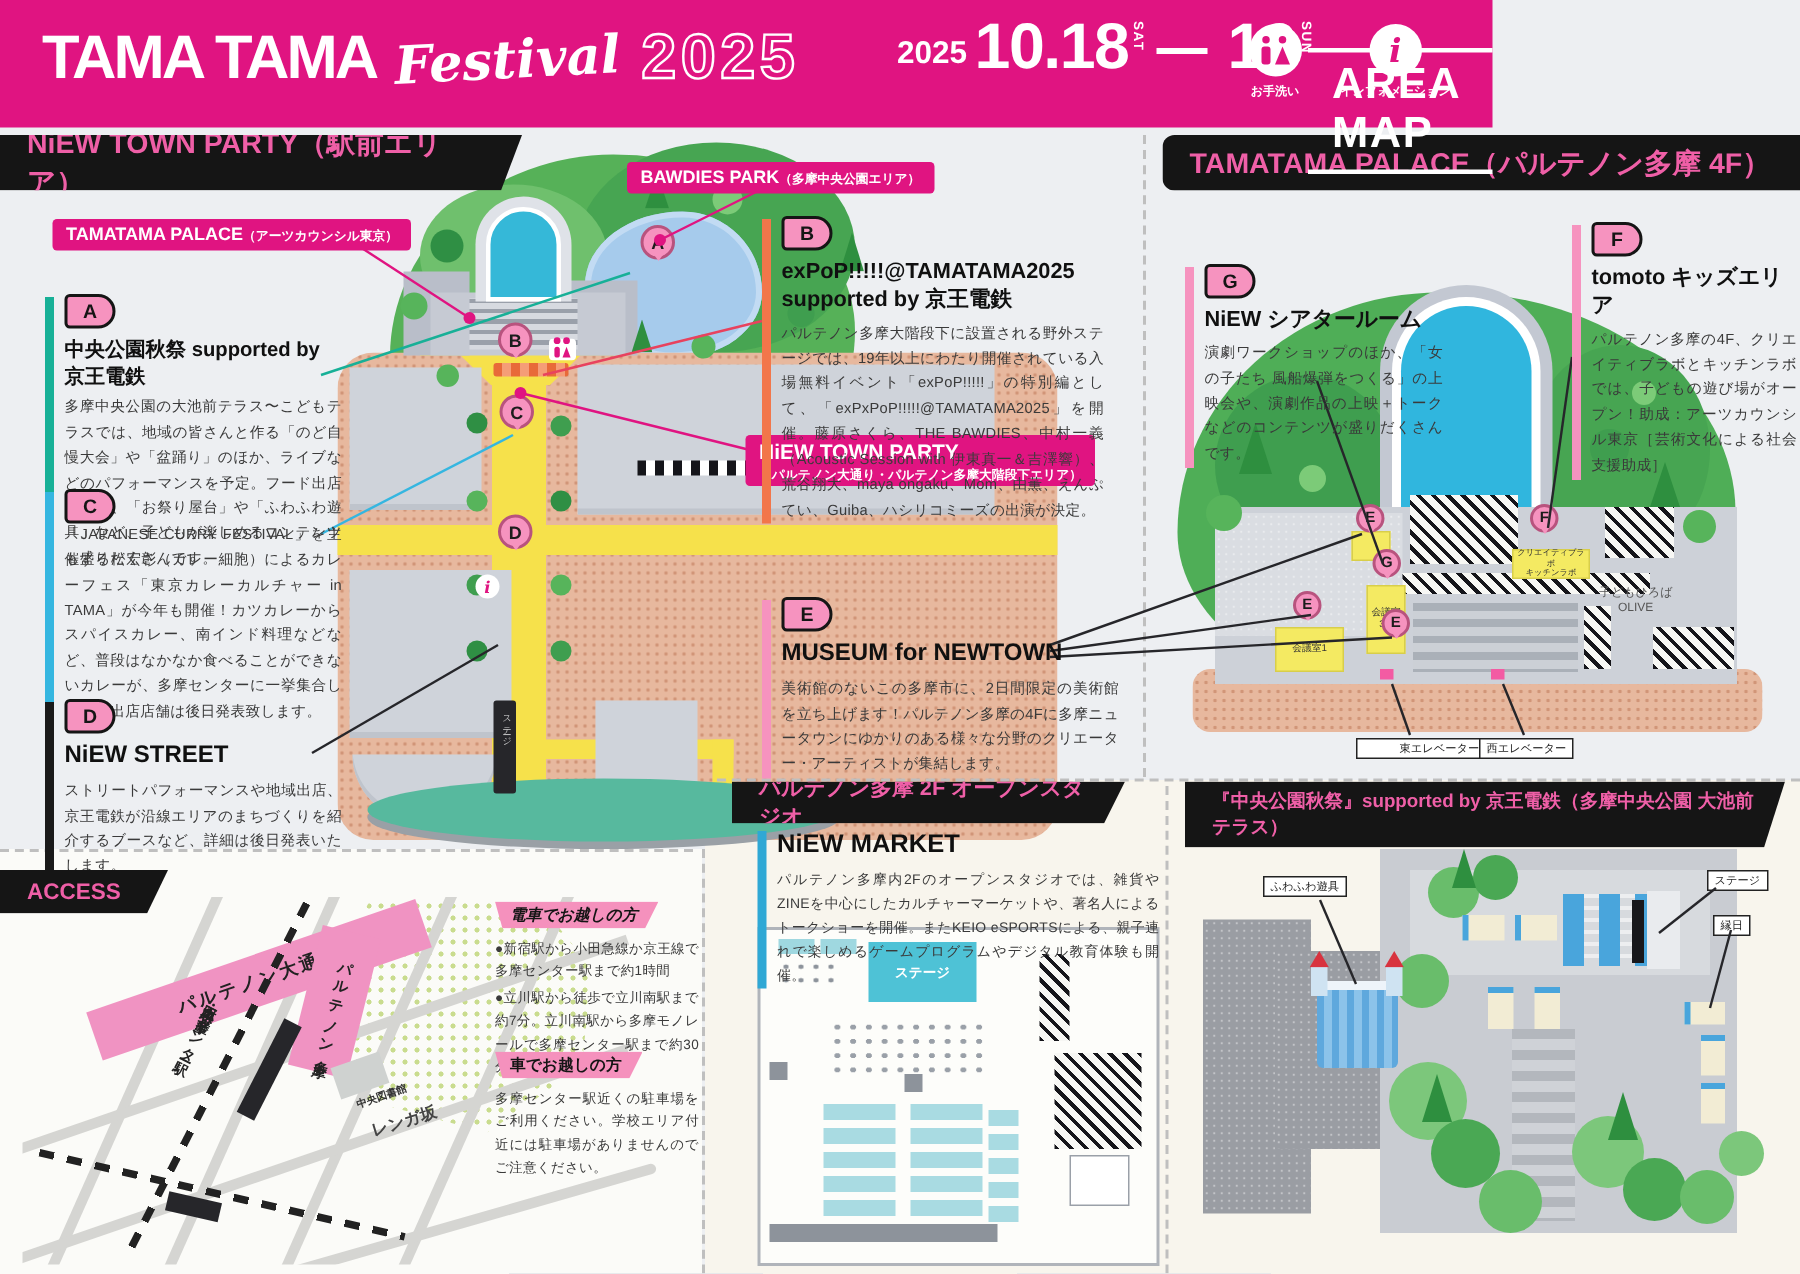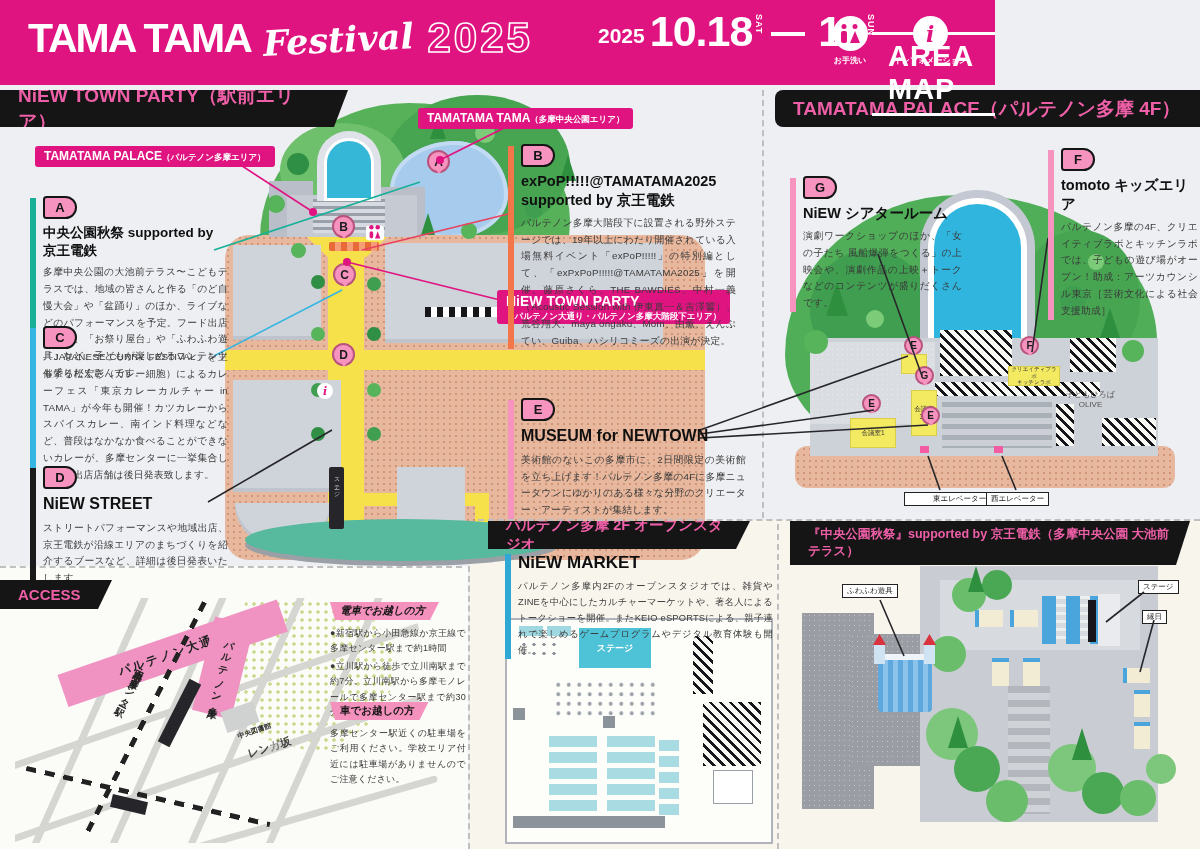--- a/index.html
+++ b/index.html
@@ -196,24 +196,24 @@
       </div>
     <div class="pin" style="left:108px;top:168px;">
         <span>C</span>
       </div>
     <div class="pin" style="left:107px;top:248px;">
         <span>D</span>
       </div>
   </div>
 
   <div class="maplabel" style="left:35px;top:146px;">
-    <span>TAMATAMA PALACE</span><span class="sub">（パルテノン多摩エリア）</span>
+    <span>TAMATAMA PALACE</span><span class="sub">（アーツカウンシル東京）</span>
   </div>
   <div class="maplabel" style="left:418px;top:108px;">
-    <span>TAMATAMA TAMA</span><span class="sub">（多摩中央公園エリア）</span>
+    <span>BAWDIES PARK</span><span class="sub">（多摩中央公園エリア）</span>
   </div>
   <div class="maplabel" style="left:497px;top:290px;text-align:left;line-height:1.25;">
     <div style="font-size:14px;">NiEW TOWN PARTY</div>
     <div class="sub">（パルテノン大通り・パルテノン多摩大階段下エリア）</div>
   </div>
 
   <div class="info-block" style="left: 30px; top: 196px; width: 198px; --rail: #17b097;">
     <span class="abadge">
         <span>A</span>
       </span>

